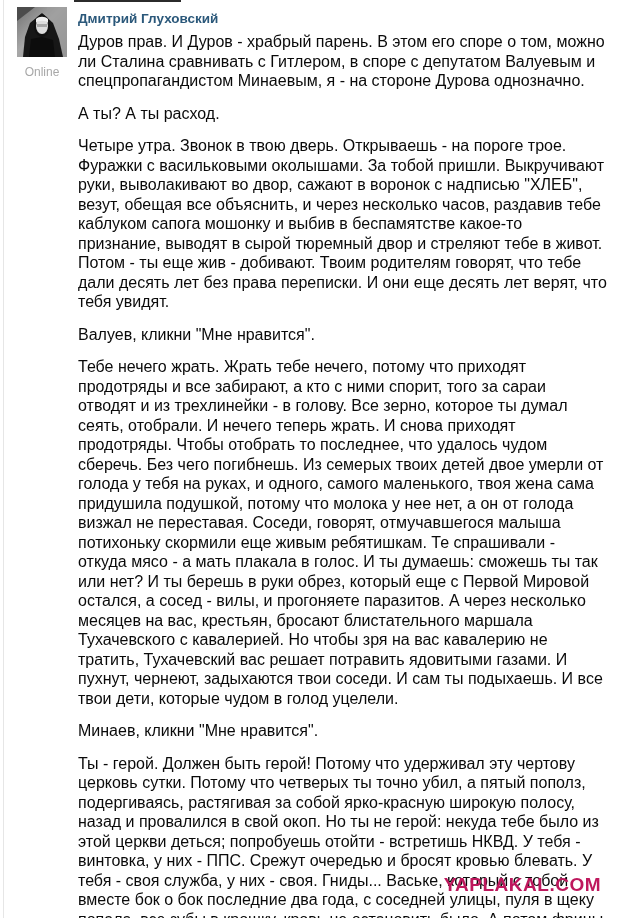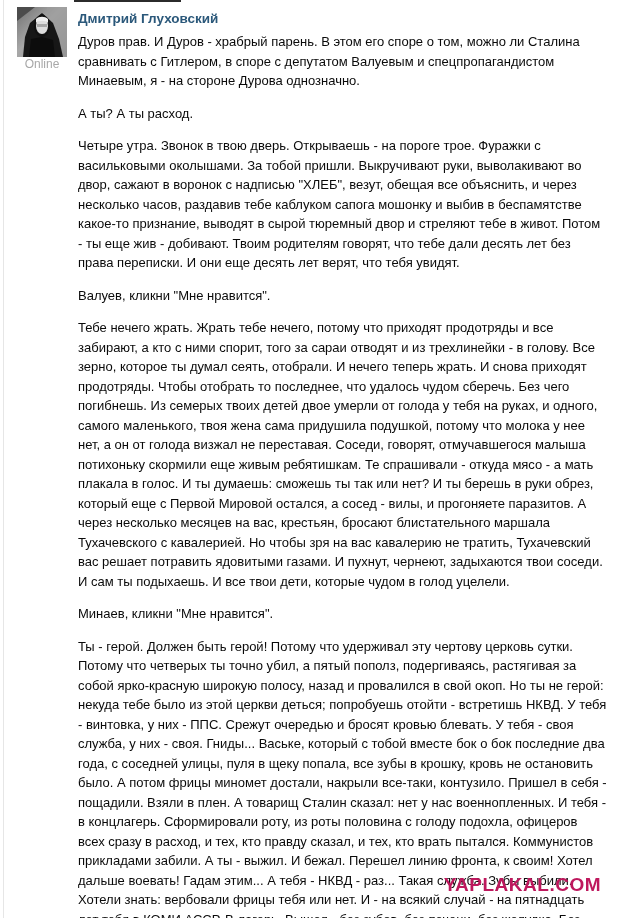--- a/index.html
+++ b/index.html
@@ -41,21 +41,21 @@
     height: 50px;
     margin-left: 13px;
     overflow: hidden;
     cursor: pointer;
     display: block;
   }
   .avatar svg { display: block; }
   .online {
     width: 50px;
     margin-left: 13px;
-    margin-top: 0;
+    margin-top: 8px;
     text-align: center;
     color: #a8a8a8;
     font-size: 12px;
   }
   .content {
     flex: 1 1 auto;
     padding-right: 20px;
     min-width: 0;
   }
   .author {
@@ -63,21 +63,21 @@
     color: #2b587a;
     font-weight: bold;
     font-size: 13.5px;
     line-height: 19px;
     margin: 2px 0 4px 0;
     text-decoration: none;
     cursor: pointer;
   }
   .content p {
     margin: 0 0 13px 0;
-    font-size: 13px;
+    font-size: 16px;
     line-height: 19.5px;
     color: #0a0a0a;
   }
   .content p:last-child { margin-bottom: 0; }
   .watermark {
     position: absolute;
     top: 874px;
     right: 26px;
     font-size: 19px;
     font-weight: 800;

